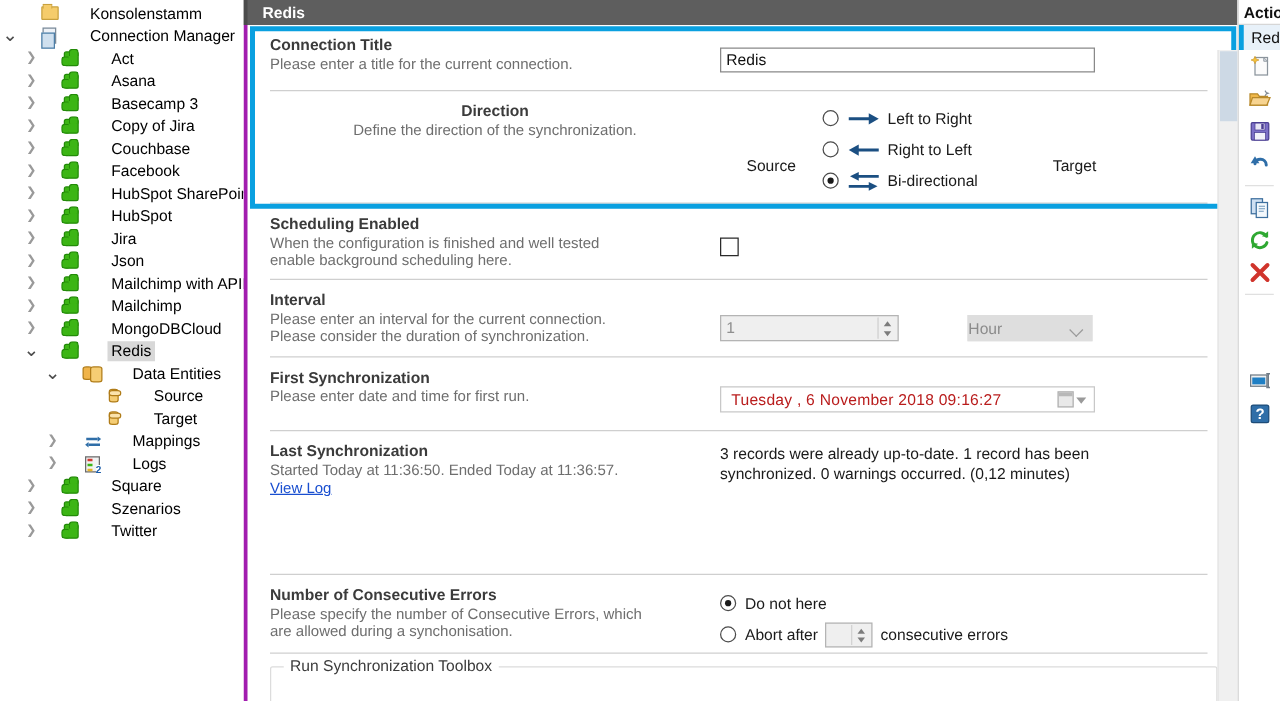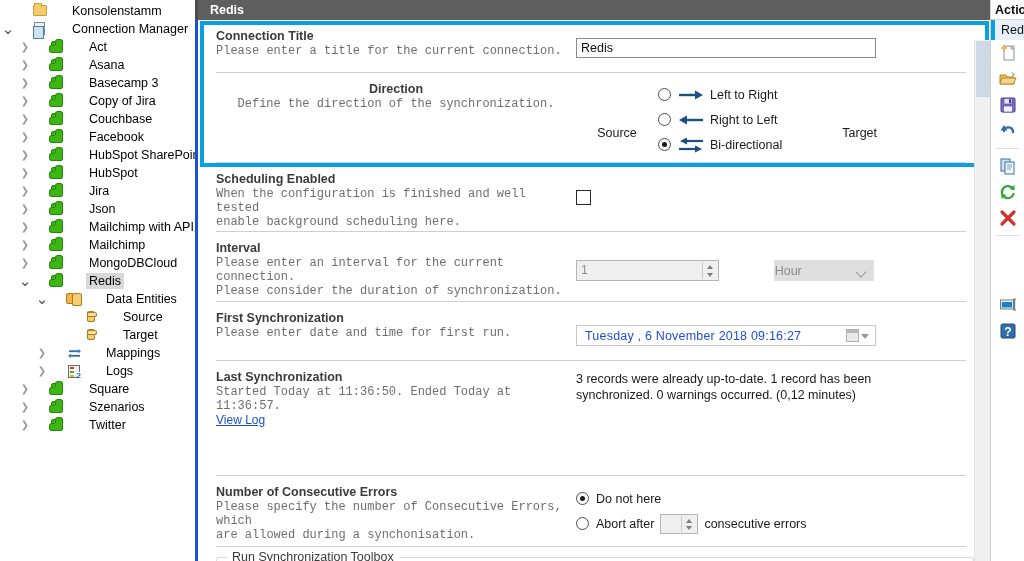--- a/index.html
+++ b/index.html
@@ -173,21 +173,21 @@
     line-height: 20px;
     padding-left: 12px;
     border-left: 3px solid #4b4b4b;
     flex: 0 0 20px;
   }
   #content-scroll {
     position: relative;
     flex: 1 1 auto;
     overflow: hidden;
     background: #ffffff;
-    border-left: 3px solid #1d4ed8;
+    border-left: 3px solid #a21caf;
   }
   #content-inner {
     position: relative;
     padding: 0;
   }
 
   
   #focus-ring {
     position: absolute;
     left: 2px; top: 1px;
@@ -214,21 +214,20 @@
   .sec-title {
     font-size: 12.5px;
     font-weight: bold;
     color: #3b3b3b;
     margin-bottom: 1px;
   }
   .sec-desc {
     font-size: 12px;
     color: #6e6e6e;
     line-height: 14px;
-    font-family: Liberation Mono, monospace;
   }
   .divider {
     height: 1px;
     background: #cfcfcf;
     margin: 0 16px 0 18px;
   }
 
   
   .text-input {
     width: 300px;
@@ -292,21 +291,21 @@
     transform: rotate(-45deg);
   }
   .datefield {
     position: relative;
     width: 300px; height: 21px;
     border: 1px solid #c8c8c8;
     background: #ffffff;
   }
   .datefield .val {
     position: absolute; left: 8px; top: 3px;
-    font-size: 12.5px; color: #1d4ed8;
+    font-size: 12.5px; color: #b91c1c;
     letter-spacing: 0.2px;
   }
   .datefield .calbtn {
     position: absolute; right: 16px; top: 3px;
     width: 13px; height: 13px;
     border: 1px solid #b0b0b0;
     background: #e9e9e9;
   }
   .datefield .calbtn:before {
     content: ""; position: absolute; left: 0; top: 0; right: 0; height: 3px;

